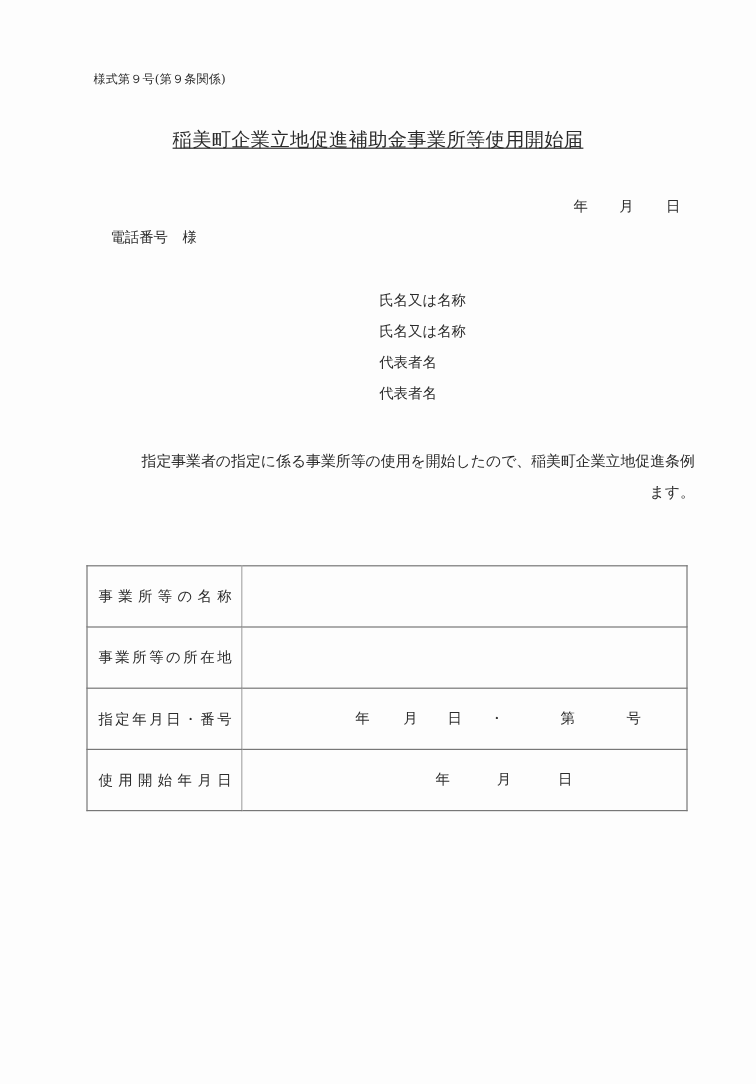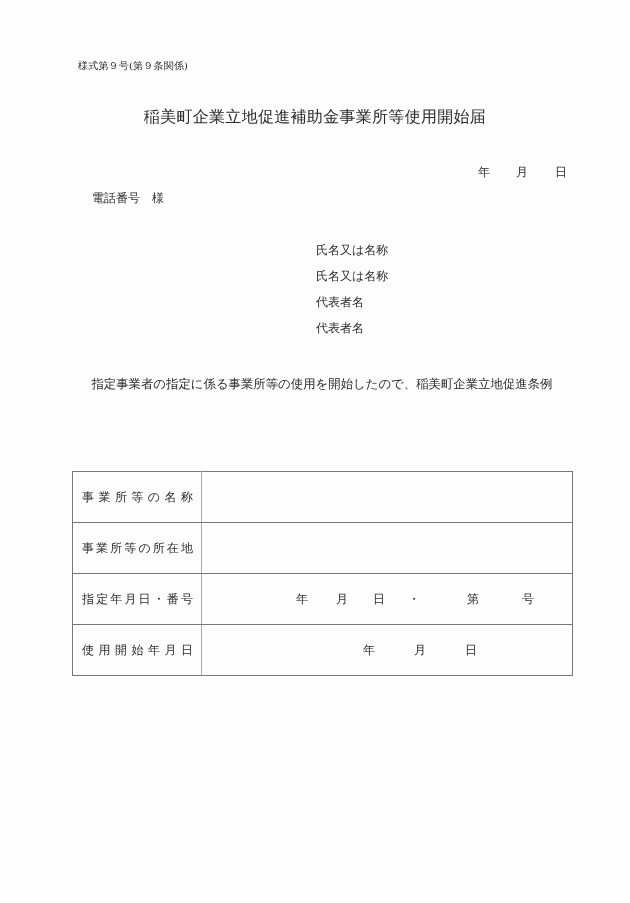--- a/index.html
+++ b/index.html
@@ -19,37 +19,38 @@
     .form-number {
       left: 78px; top: 59px;
       font-size: 10px;
       letter-spacing: 0.2px;
     }
     .title {
       left: 0; width: 630px; top: 107px;
       text-align: center;
       font-size: 16px;
       letter-spacing: 0.3px;
+      text-decoration: underline;
     }
     .date-line {
       top: 164px; font-size: 12px;
     }
     .recipient {
       left: 92px; top: 190px; font-size: 12px;
     }
     .applicant-label {
       left: 316px; font-size: 12px;
     }
     .body-text {
       left: 79px; top: 371px; width: 500px;
       font-size: 12.4px;
       line-height: 26px;
       white-space: normal;
     }
-    .body-text .line { display: block; white-space: nowrap; }
+    .body-text .line { display: block; white-space: nowrap; text-align: right; }
     table.info-table {
       position: absolute;
       left: 72px; top: 471px;
       width: 501px;
       border-collapse: collapse;
       font-size: 12px;
     }
     table.info-table td {
       border: 1.2px solid #777;
       height: 50px;
@@ -85,20 +86,21 @@
 
 <div>
   <div class="abs applicant-label" style="top:242px;">氏名又は名称</div>
   <div class="abs applicant-label" style="top:268px;">氏名又は名称</div>
   <div class="abs applicant-label" style="top:294px;">代表者名</div>
   <div class="abs applicant-label" style="top:320px;">代表者名</div>
 </div>
 
 <div class="abs body-text">
   <span class="line">　指定事業者の指定に係る事業所等の使用を開始したので、稲美町企業立地促進条例</span>
+  <span class="line">ます。</span>
 </div>
 
 <table class="info-table">
   <tbody>
       <tr>
     <td class="label-cell">
       <div class="label-text">
         <span>事</span>
         <span>業</span>
         <span>所</span>

